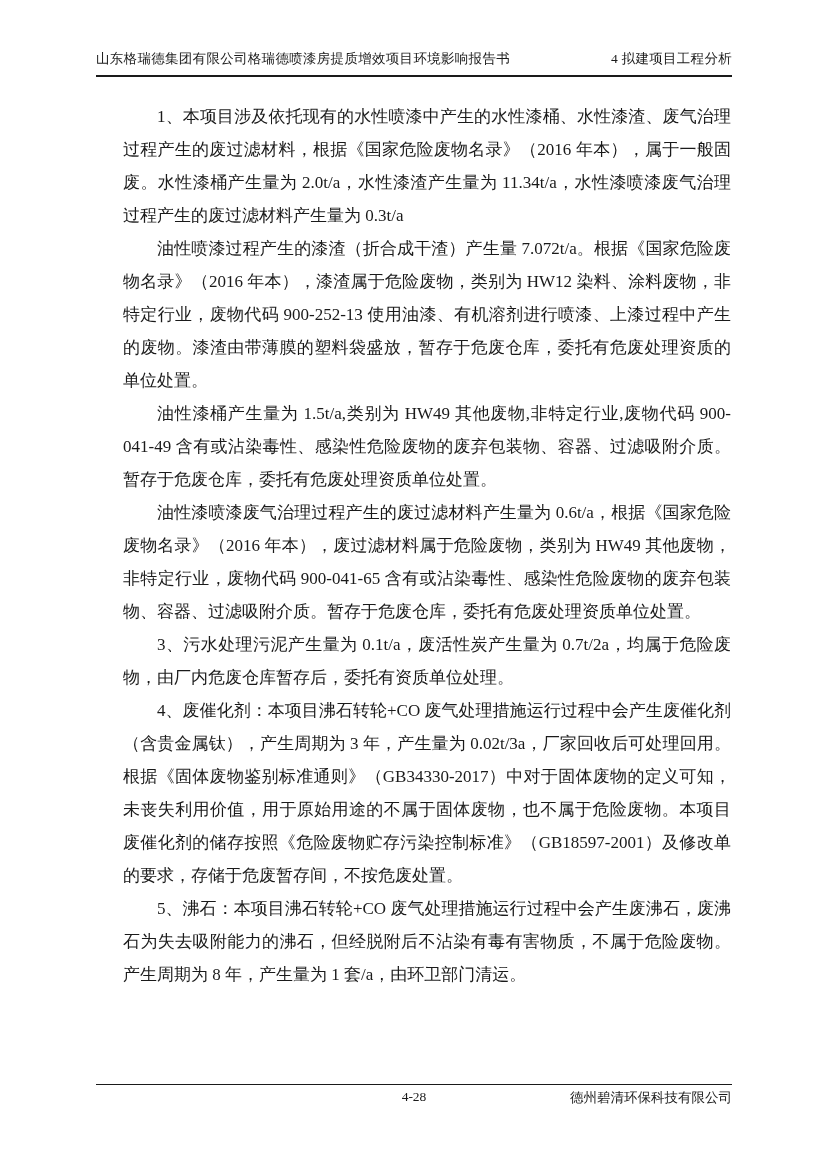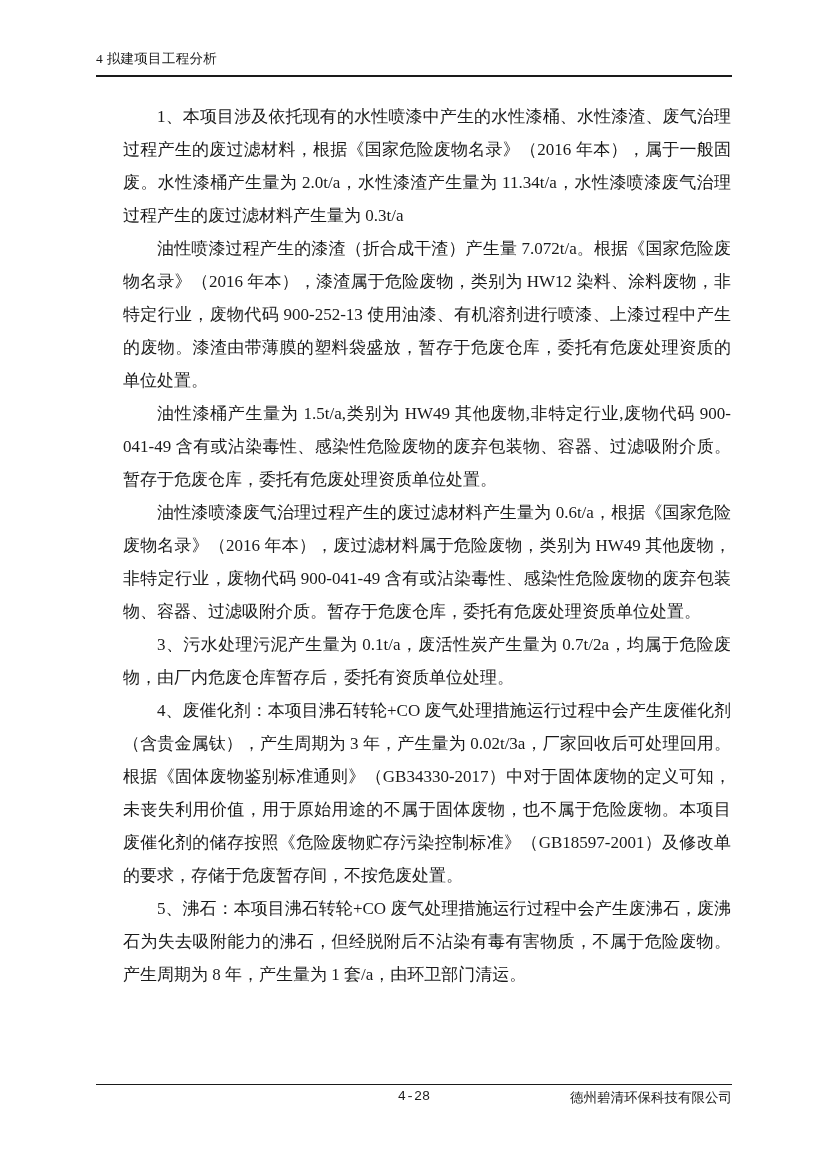--- a/index.html
+++ b/index.html
@@ -54,44 +54,44 @@
     border-top: 1.5px solid #1a1a1a;
     height: 26px;
     font-size: 13.5px;
   }
   .page-footer .ftr-page {
     position: absolute;
     top: 4px;
     left: 0;
     width: 100%;
     text-align: center;
-    font-family: Liberation Mono, monospace;
   }
   .page-footer .ftr-company {
     position: absolute;
     top: 4px;
     right: 0;
     white-space: nowrap;
     font-family: Liberation Serif, serif;
   }
 </style>
 </head>
 <body>
 
 <div class="page">
 
   <div class="page-header">
+    <span class="hdr-left">山东格瑞德集团有限公司格瑞德喷漆房提质增效项目环境影响报告书</span>
     <span class="hdr-right">4 拟建项目工程分析</span>
   </div>
 
   <div class="page-body">
     <p>1、本项目涉及依托现有的水性喷漆中产生的水性漆桶、水性漆渣、废气治理过程产生的废过滤材料，根据《国家危险废物名录》（2016 年本），属于一般固废。水性漆桶产生量为 2.0t/a，水性漆渣产生量为 11.34t/a，水性漆喷漆废气治理过程产生的废过滤材料产生量为 0.3t/a</p>
     <p>油性喷漆过程产生的漆渣（折合成干渣）产生量 7.072t/a。根据《国家危险废物名录》（2016 年本），漆渣属于危险废物，类别为 HW12 染料、涂料废物，非特定行业，废物代码 900-252-13 使用油漆、有机溶剂进行喷漆、上漆过程中产生的废物。漆渣由带薄膜的塑料袋盛放，暂存于危废仓库，委托有危废处理资质的单位处置。</p>
     <p>油性漆桶产生量为 1.5t/a,类别为 HW49 其他废物,非特定行业,废物代码 900-041-49 含有或沾染毒性、感染性危险废物的废弃包装物、容器、过滤吸附介质。暂存于危废仓库，委托有危废处理资质单位处置。</p>
-    <p>油性漆喷漆废气治理过程产生的废过滤材料产生量为 0.6t/a，根据《国家危险废物名录》（2016 年本），废过滤材料属于危险废物，类别为 HW49 其他废物，非特定行业，废物代码 900-041-49 含有或沾染毒性、感染性危险废物的废弃包装物、容器、过滤吸附介质。暂存于危废仓库，委托有危废处理资质单位处置。</p>
+    <p>油性漆喷漆废气治理过程产生的废过滤材料产生量为 0.6t/a，根据《国家危险废物名录》（2016 年本），废过滤材料属于危险废物，类别为 HW49 其他废物，非特定行业，废物代码 900-041-65 含有或沾染毒性、感染性危险废物的废弃包装物、容器、过滤吸附介质。暂存于危废仓库，委托有危废处理资质单位处置。</p>
     <p>3、污水处理污泥产生量为 0.1t/a，废活性炭产生量为 0.7t/2a，均属于危险废物，由厂内危废仓库暂存后，委托有资质单位处理。</p>
     <p>4、废催化剂：本项目沸石转轮+CO 废气处理措施运行过程中会产生废催化剂（含贵金属钛），产生周期为 3 年，产生量为 0.02t/3a，厂家回收后可处理回用。根据《固体废物鉴别标准通则》（GB34330-2017）中对于固体废物的定义可知，未丧失利用价值，用于原始用途的不属于固体废物，也不属于危险废物。本项目废催化剂的储存按照《危险废物贮存污染控制标准》（GB18597-2001）及修改单的要求，存储于危废暂存间，不按危废处置。</p>
     <p>5、沸石：本项目沸石转轮+CO 废气处理措施运行过程中会产生废沸石，废沸石为失去吸附能力的沸石，但经脱附后不沾染有毒有害物质，不属于危险废物。产生周期为 8 年，产生量为 1 套/a，由环卫部门清运。</p>
   </div>
 
   <div class="page-footer">
     <span class="ftr-page">4-28</span>
     <span class="ftr-company">德州碧清环保科技有限公司</span>
   </div>
 

